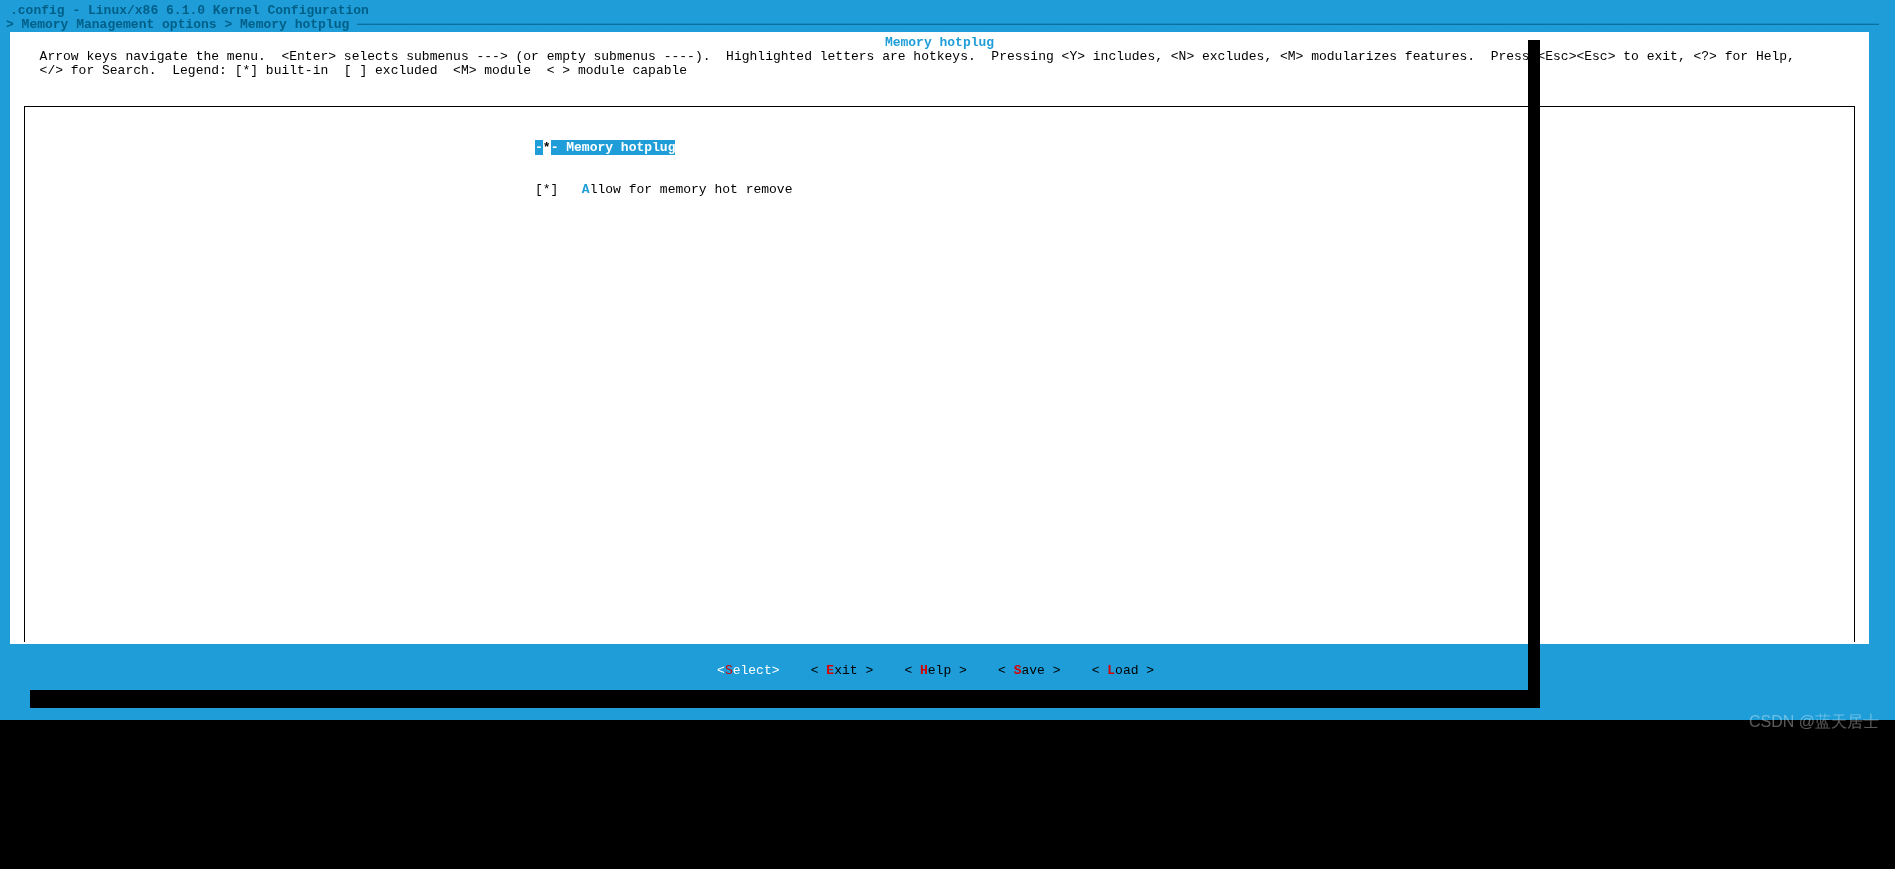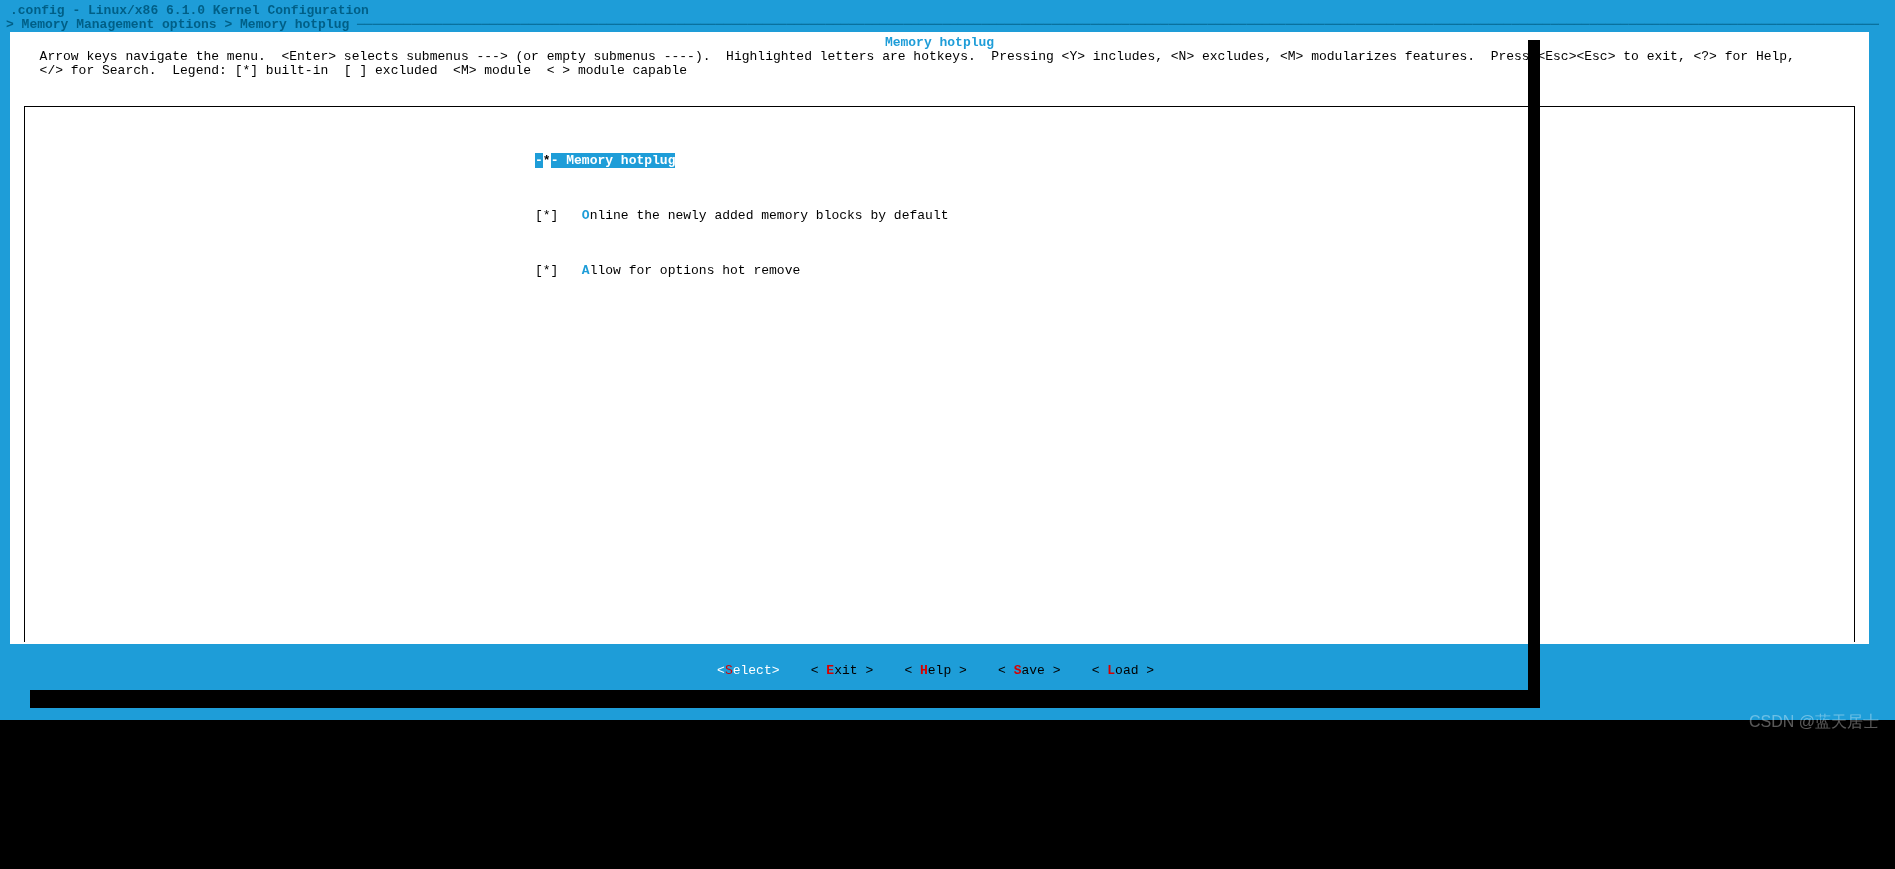--- a/index.html
+++ b/index.html
@@ -58,21 +58,20 @@
       margin-top: 28px;
       height: 536px;
       position: relative;
     }
     .menu-items {
       white-space: pre;
       padding-top: 6px;
     }
     .menu-line {
       padding-left: 510px;
-      margin-top: 13px;
     }
     .selected-chunk {
       background-color: #1e9dd8;
       color: #fff;
       font-weight: bold;
     }
     .selected-checkbox-star {
       background-color: #fff;
       color: #000;
     }
@@ -130,22 +129,21 @@
   <div class="breadcrumb-line"><span>&gt; </span><span>Memory Management options &gt; Memory hotplug</span><span> ────────────────────────────────────────────────────────────────────────────────────────────────────────────────────────────────────────────────────────────────────────────────────────────────────────────────────────</span></div>
 
   <div class="main-box">
     <div class="menu-title-center">Memory hotplug</div>
     <div class="help-text">  Arrow keys navigate the menu.  &lt;Enter&gt; selects submenus ---&gt; (or empty submenus ----).  Highlighted letters are hotkeys.  Pressing &lt;Y&gt; includes, &lt;N&gt; excludes, &lt;M&gt; modularizes features.  Press &lt;Esc&gt;&lt;Esc&gt; to exit, &lt;?&gt; for Help,
   &lt;/&gt; for Search.  Legend: [*] built-in  [ ] excluded  &lt;M&gt; module  &lt; &gt; module capable</div>
 
     <div class="inner-box">
       <div class="menu-items">
         <div class="menu-line"><span class="selected-chunk"><span>-</span><span class="selected-checkbox-star">*</span><span>- </span><span>Memory hotplug</span></span></div>
-        <div class="menu-line"><span>[*]   </span><span class="hotkey">O</span><span>nline the newly added memory blocks by default</span></div>
-        <div class="menu-line"><span>[*]   </span><span class="hotkey">A</span><span>llow for options hot remove</span></div>
+        <div class="menu-line"><span>[*]   </span><span class="hotkey">A</span><span>llow for memory hot remove</span></div>
       </div>
     </div>
 
     <div class="bottom-buttons"><span class="btn-active"><span>&lt;</span><span class="hotkey-inv">S</span><span>elect&gt;</span></span><span>    </span><span><span>&lt; </span><span class="btn-hotkey">E</span><span>xit &gt; </span></span><span>   </span><span><span>&lt; </span><span class="btn-hotkey">H</span><span>elp &gt; </span></span><span>   </span><span><span>&lt; </span><span class="btn-hotkey">S</span><span>ave &gt; </span></span><span>   </span><span><span>&lt; </span><span class="btn-hotkey">L</span><span>oad &gt; </span></span></div>
   </div>
 </div>
 
 <div class="shadow-bottom"></div>
 <div class="shadow-right"></div>
 

